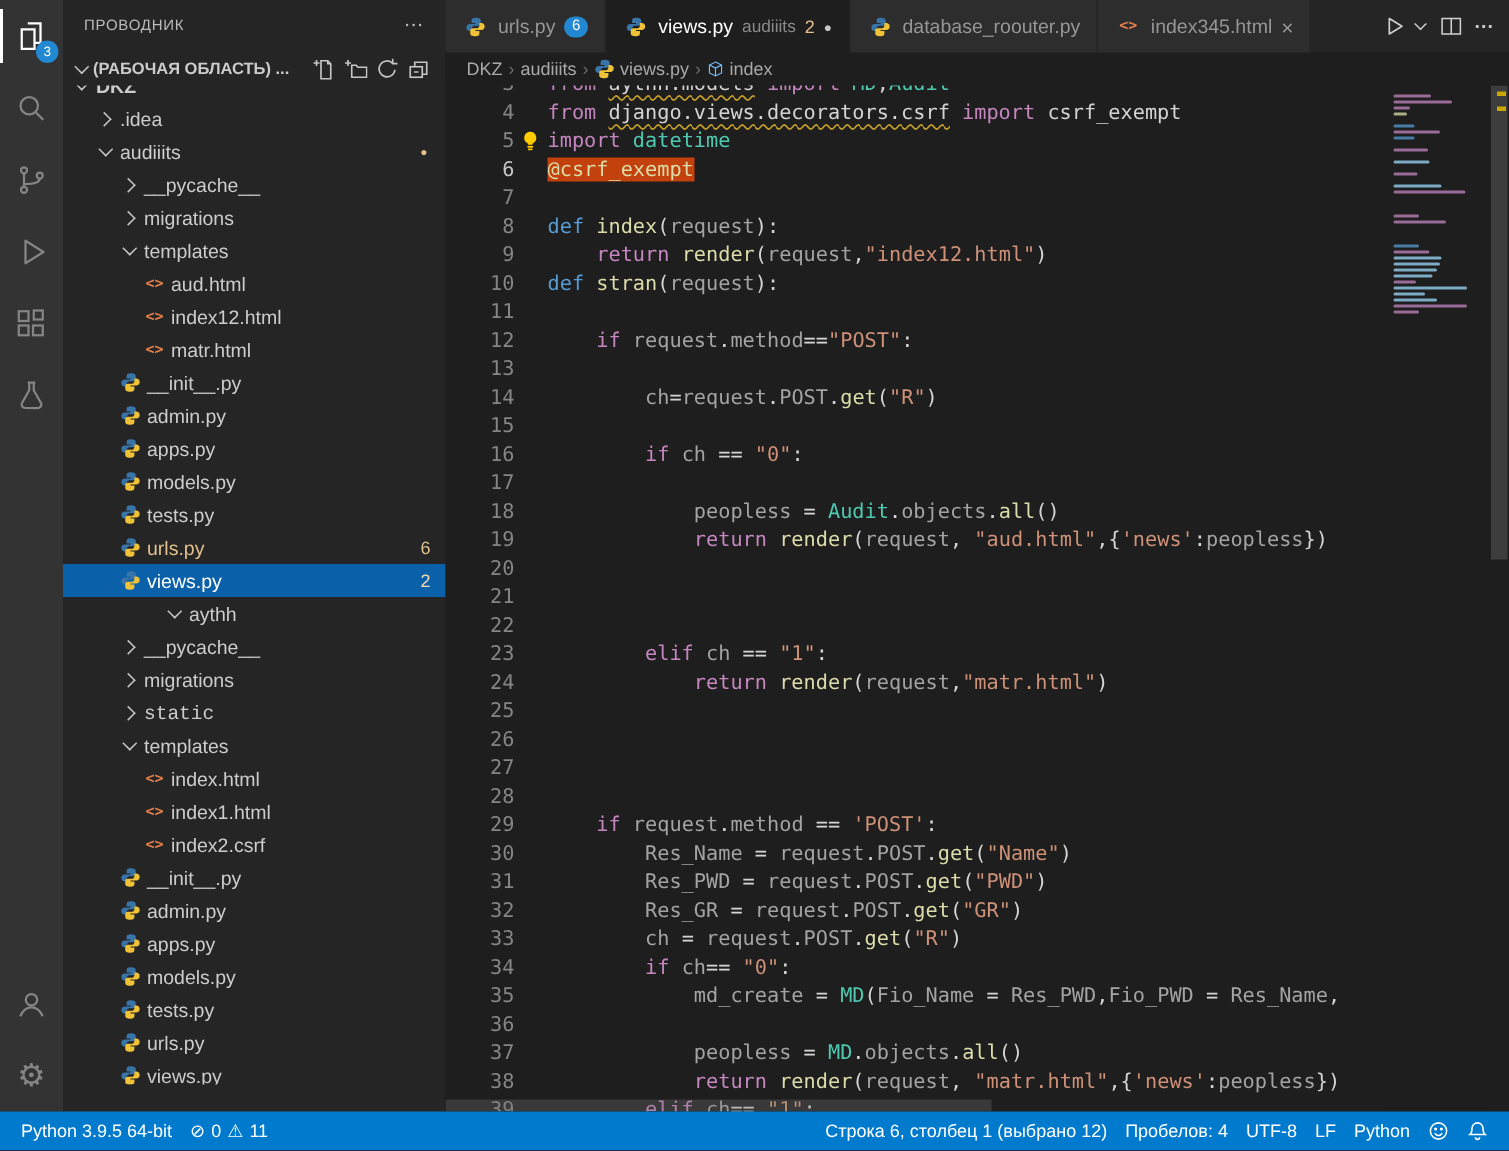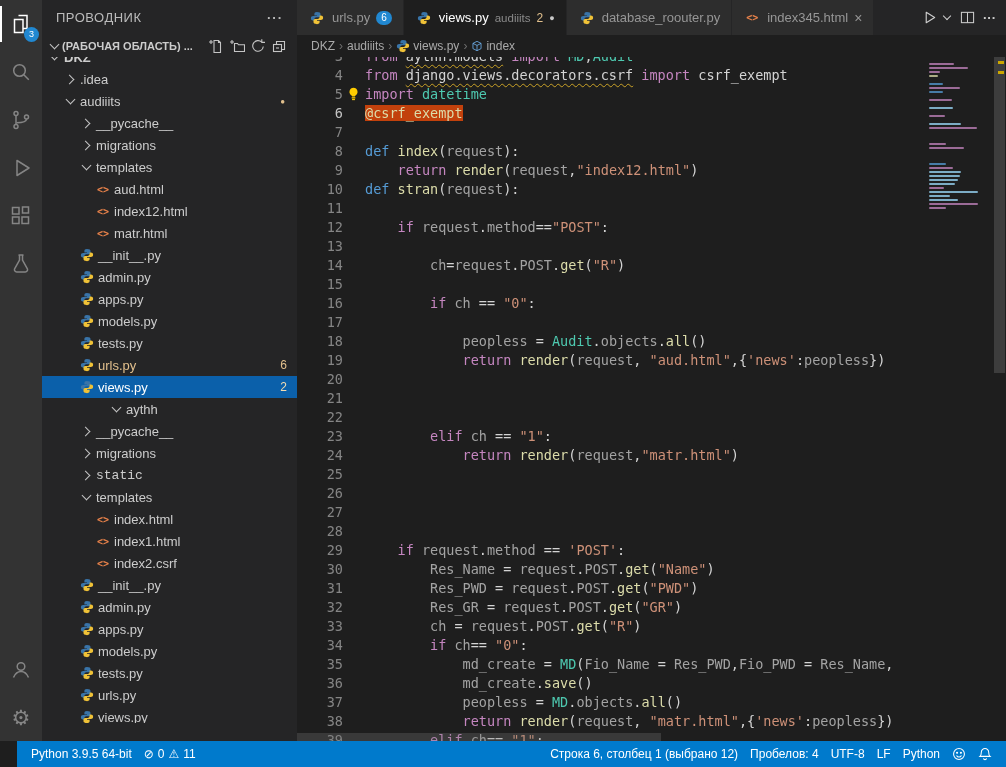--- a/index.html
+++ b/index.html
@@ -8,21 +8,21 @@
 
 .activitybar{position:absolute;left:0;top:0;width:42px;bottom:26px;background:#333;display:flex;flex-direction:column;align-items:center;z-index:5}
 .ab-icon{width:42px;height:48px;display:flex;align-items:center;justify-content:center;color:#858585;position:relative;cursor:pointer}
 .ab-icon.active{color:#fff}
 .ab-icon.active::before{content:"";position:absolute;left:0;top:6px;bottom:6px;width:2px;background:#fff}
 .ab-badge{position:absolute;right:3px;bottom:6px;min-width:15px;height:15px;border-radius:8px;background:#2188d1;color:#fff;font-size:9px;line-height:15px;text-align:center;padding:0 2px}
 .ab-gear{font-size:21px;line-height:1}
 .ab-bottom{margin-top:auto}
 
 .sidebar{position:absolute;left:42px;top:0;width:255px;bottom:26px;background:#252526;overflow:hidden}
-.sb-title{position:absolute;top:0;left:0;right:0;height:35px;display:flex;align-items:center;padding:0 14px;font-size:13px;color:#bbb;letter-spacing:.5px;background:#252526;z-index:3}
+.sb-title{position:absolute;top:0;left:0;right:0;height:35px;display:flex;align-items:center;padding:0 14px;font-size:10px;color:#bbb;letter-spacing:.5px;background:#252526;z-index:3}
 .sb-more{margin-left:auto;color:#bbb;cursor:pointer;font-weight:bold;letter-spacing:1px}
 .ws-header{position:absolute;top:35px;left:0;right:0;height:22px;display:flex;align-items:center;padding:0 4px;font-size:11px;font-weight:700;color:#ccc;background:#252526;z-index:3}
 .ws-label{margin-left:0;white-space:nowrap;overflow:hidden}
 .ws-actions{margin-left:auto;display:flex;align-items:center;gap:5px;padding-right:6px;color:#c5c5c5}
 .ws-actions span{width:16px;height:16px;display:flex;align-items:center;justify-content:center;cursor:pointer}
 .tree{position:absolute;top:46px;left:0;right:0;bottom:18px;overflow:hidden;z-index:1}
 .trow{height:22px;display:flex;align-items:center;white-space:nowrap;cursor:pointer;color:#ccc}
 .trow.sel{background:#0b60aa;color:#fff}
 .chev{width:16px;height:16px;position:relative;flex:none}
 .chev::before{content:"";position:absolute;width:6px;height:6px;border-right:1.4px solid #c5c5c5;border-bottom:1.4px solid #c5c5c5}
@@ -69,21 +69,21 @@
 .wavy{text-decoration:underline wavy #c9a227;text-decoration-thickness:1px;text-underline-offset:3px;text-decoration-skip-ink:none}
 .bulb{position:absolute;left:-17px;top:2px}
 .minimap{position:absolute;top:0;right:13px;width:68px;bottom:0;background:#1e1e1e;padding-top:4px;z-index:2}
 .mm-bar{height:2px;margin:2px 0 0 4px;border-radius:1px;opacity:.75}
 .sbv{position:absolute;top:0;right:0;width:13px;bottom:0;z-index:3}
 .sbv-slider{position:absolute;top:0;left:1px;right:1px;height:316px;background:rgba(121,121,121,.35)}
 .ruler-warn{position:absolute;right:2px;width:6px;height:3px;background:#cca700}
 .sbh{position:absolute;left:0;right:81px;bottom:0;height:10px;z-index:2}
 .sbh-slider{position:absolute;left:0;top:2px;height:8px;width:58%;background:rgba(121,121,121,.3)}
 
-.statusbar{position:absolute;left:17px;right:0;bottom:0;height:26px;background:#007acc;color:#fff;display:flex;align-items:center;font-size:12px;padding:0 8px;z-index:6}
+.statusbar{position:absolute;left:0;right:0;bottom:0;height:26px;background:#007acc;color:#fff;display:flex;align-items:center;font-size:12px;padding:0 8px;z-index:6}
 .st-item{display:flex;align-items:center;gap:4px;padding:0 6px;height:100%;cursor:pointer;white-space:nowrap}
 .st-ic{font-size:12px;line-height:1}
 .st-right{margin-left:auto;display:flex;align-items:center}
 svg{display:block}
 </style>
 </head>
 <body>
 
 <div class="app">
 
@@ -609,21 +609,20 @@
           <div class="code-line">
             <span class="ln">34</span>
             <span class="lc"><span class="tk-o">        </span><span class="tk-k">if </span><span class="tk-v">ch</span><span class="tk-o">== </span><span class="tk-s">"0"</span><span class="tk-o">:</span></span>
           </div>
           <div class="code-line">
             <span class="ln">35</span>
             <span class="lc"><span class="tk-o">            </span><span class="tk-v">md_create</span><span class="tk-o"> = </span><span class="tk-cl">MD</span><span class="tk-o">(</span><span class="tk-v">Fio_Name</span><span class="tk-o"> = </span><span class="tk-v">Res_PWD</span><span class="tk-o">,</span><span class="tk-v">Fio_PWD</span><span class="tk-o"> = </span><span class="tk-v">Res_Name</span><span class="tk-o">,</span></span>
           </div>
           <div class="code-line">
             <span class="ln">36</span>
-            <span class="lc"><span class="tk-o">            </span><span class="tk-v">md_create</span><span class="tk-o">.</span><span class="tk-fn">save</span><span class="tk-o">()</span></span>
           </div>
           <div class="code-line">
             <span class="ln">37</span>
             <span class="lc"><span class="tk-o">            </span><span class="tk-v">peopless</span><span class="tk-o"> = </span><span class="tk-cl">MD</span><span class="tk-o">.</span><span class="tk-v">objects</span><span class="tk-o">.</span><span class="tk-fn">all</span><span class="tk-o">()</span></span>
           </div>
           <div class="code-line">
             <span class="ln">38</span>
             <span class="lc"><span class="tk-o">            </span><span class="tk-k">return </span><span class="tk-fn">render</span><span class="tk-o">(</span><span class="tk-v">request</span><span class="tk-o">, </span><span class="tk-s">"matr.html"</span><span class="tk-o">,{</span><span class="tk-s">'news'</span><span class="tk-o">:</span><span class="tk-v">peopless</span><span class="tk-o">})</span></span>
           </div>
           <div class="code-line">

